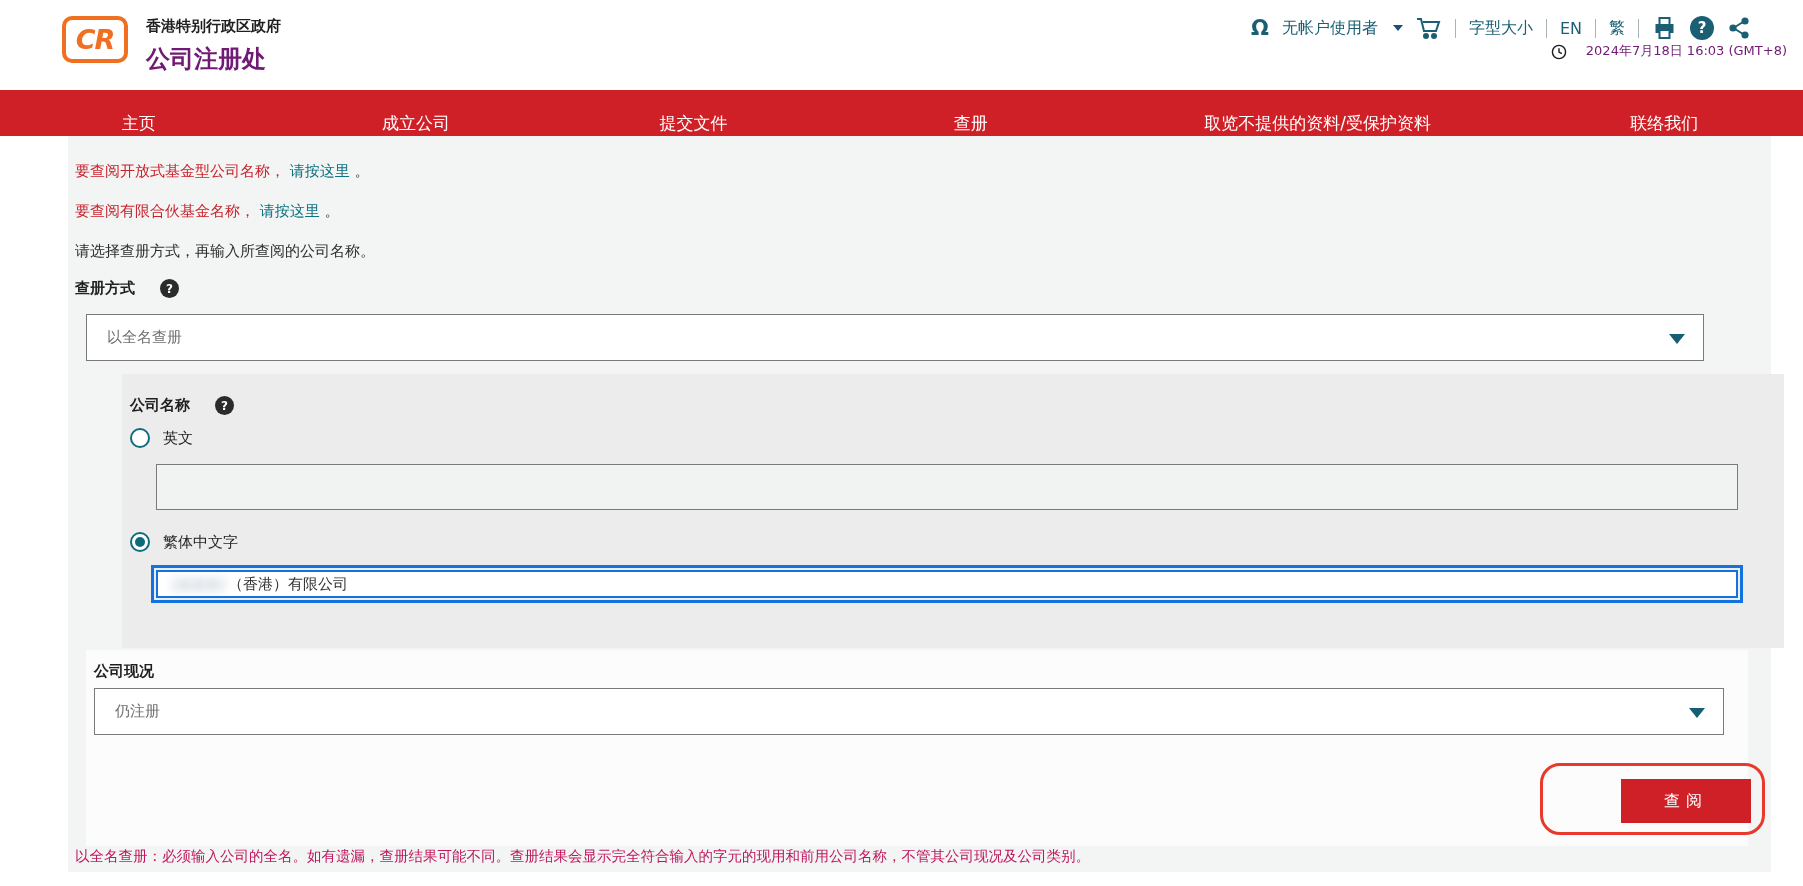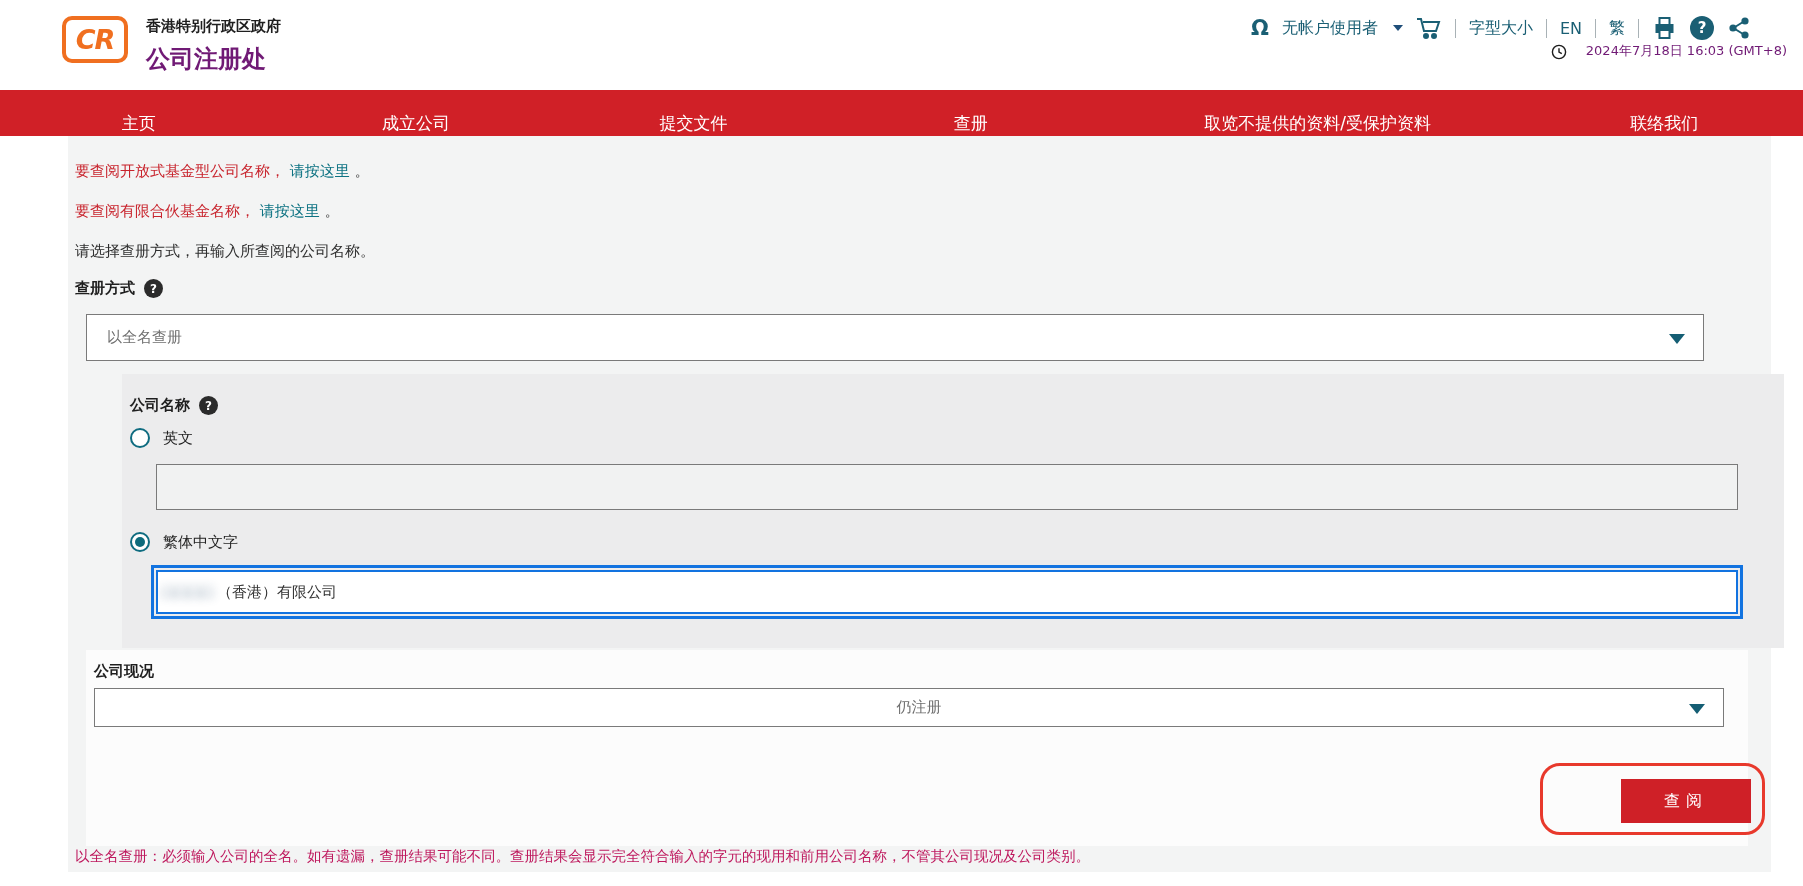--- a/index.html
+++ b/index.html
@@ -30,43 +30,43 @@
   .nav .ni-wide { flex:1.5 1 0; }
 
   
   .band { position:absolute; top:136px; left:68px; right:32px; bottom:14px; background:#f3f4f4; }
   .notice { position:absolute; left:7px; font-size:15px; white-space:nowrap; }
   .notice .red { color:#c8232c; }
   .notice .lnk { color:#0c7282; cursor:pointer; }
   .notice .sfx { color:#333333; }
   .instruction { position:absolute; left:7px; top:106px; font-size:15px; color:#2e2e2e; }
 
-  .field-label { font-size:15px; font-weight:bold; color:#1f1f1f; display:flex; align-items:center; gap:9px; }
+  .field-label { font-size:15px; font-weight:bold; color:#1f1f1f; display:flex; align-items:center; gap:25px; }
   .lbl-mode { position:absolute; left:7px; top:143px; }
   .help-circle-dark { width:19px; height:19px; border-radius:50%; background:#2b2b2b; color:#fff; font-weight:bold; font-size:12px; display:flex; align-items:center; justify-content:center; cursor:pointer; }
 
   .selectbox { position:absolute; height:47px; background:#ffffff; border:1px solid #7a7a7a; display:flex; align-items:center; padding-left:20px; font-size:15px; color:#6f6f6f; cursor:pointer; }
   .sel1 { left:18px; top:178px; width:1618px; }
   .sel-caret { position:absolute; right:18px; top:50%; margin-top:-4px; width:0; height:0; border-left:8px solid transparent; border-right:8px solid transparent; border-top:10px solid #155e74; }
 
   .panel { position:absolute; left:18px; top:238px; width:1662px; height:274px; background:#ececed;margin-left:36px; }
   .lbl-name { position:absolute; left:8px; top:22px; }
   .radio-row { position:absolute; left:8px; display:flex; align-items:center; gap:13px; cursor:pointer; }
   .radio-circle { width:20px; height:20px; border-radius:50%; border:2px solid #0f6c80; background:#fff; display:flex; align-items:center; justify-content:center; }
   .radio-circle.checked::after { content:""; width:10px; height:10px; border-radius:50%; background:#0d6b7c; display:block; }
   .radio-label { font-size:15px; color:#1f1f1f; }
   .row-en { top:54px; }
   .row-cn { top:158px; }
   .input-en { position:absolute; left:34px; top:90px; width:1582px; height:46px; background:#f1f2f2; border:1px solid #7a7a7a; font-size:15px; padding:0 14px; color:#333; }
-  .input-cn { position:absolute; left:34px; top:196px; width:1582px; height:44px; background:#ffffff; border:2px solid #1273e0; outline:3px solid #1273e0; outline-offset:2px; display:flex; align-items:center; padding-left:3px; font-size:15px; color:#333333; cursor:text; }
+  .input-cn { position:absolute; left:34px; top:196px; width:1582px; height:28px; background:#ffffff; border:2px solid #1273e0; outline:3px solid #1273e0; outline-offset:2px; display:flex; align-items:center; padding-left:14px; font-size:15px; color:#333333; cursor:text; }
   .blurred { filter:blur(4px); opacity:.6; color:#41607f; margin-right:4px; letter-spacing:-2px; user-select:none; }
 
   .lower-card { position:absolute; left:18px; top:514px; width:1662px; height:196px; background:#fcfcfc; }
   .lbl-status { position:absolute; left:8px; top:12px; }
-  .sel2 { left:8px; top:38px; width:1630px; position:absolute; height:39px; background:#fff; border:1px solid #7a7a7a; display:flex; align-items:center; padding-left:20px; font-size:15px; color:#6f6f6f; cursor:pointer;justify-content:center; }
+  .sel2 { left:8px; top:38px; width:1630px; position:absolute; height:47px; background:#fff; border:1px solid #7a7a7a; display:flex; align-items:center; padding-left:20px; font-size:15px; color:#6f6f6f; cursor:pointer; }
 
   .annotation-box { position:absolute; left:1472px; top:627px; width:225px; height:72px; border:3px solid #e8392c; border-radius:20px; }
   .search-btn { position:absolute; left:78px; top:13px; width:130px; height:44px; background:#cf2027; color:#ffffff; font-size:16px; letter-spacing:6px; border:none; display:flex; align-items:center; justify-content:center; cursor:pointer; font-family:inherit; }
   .note { position:absolute; left:7px; top:711px; font-size:14.5px; color:#be185d; white-space:nowrap; }
 
   svg.icon { display:block; }
 </style>
 </head>
 <body>
 

